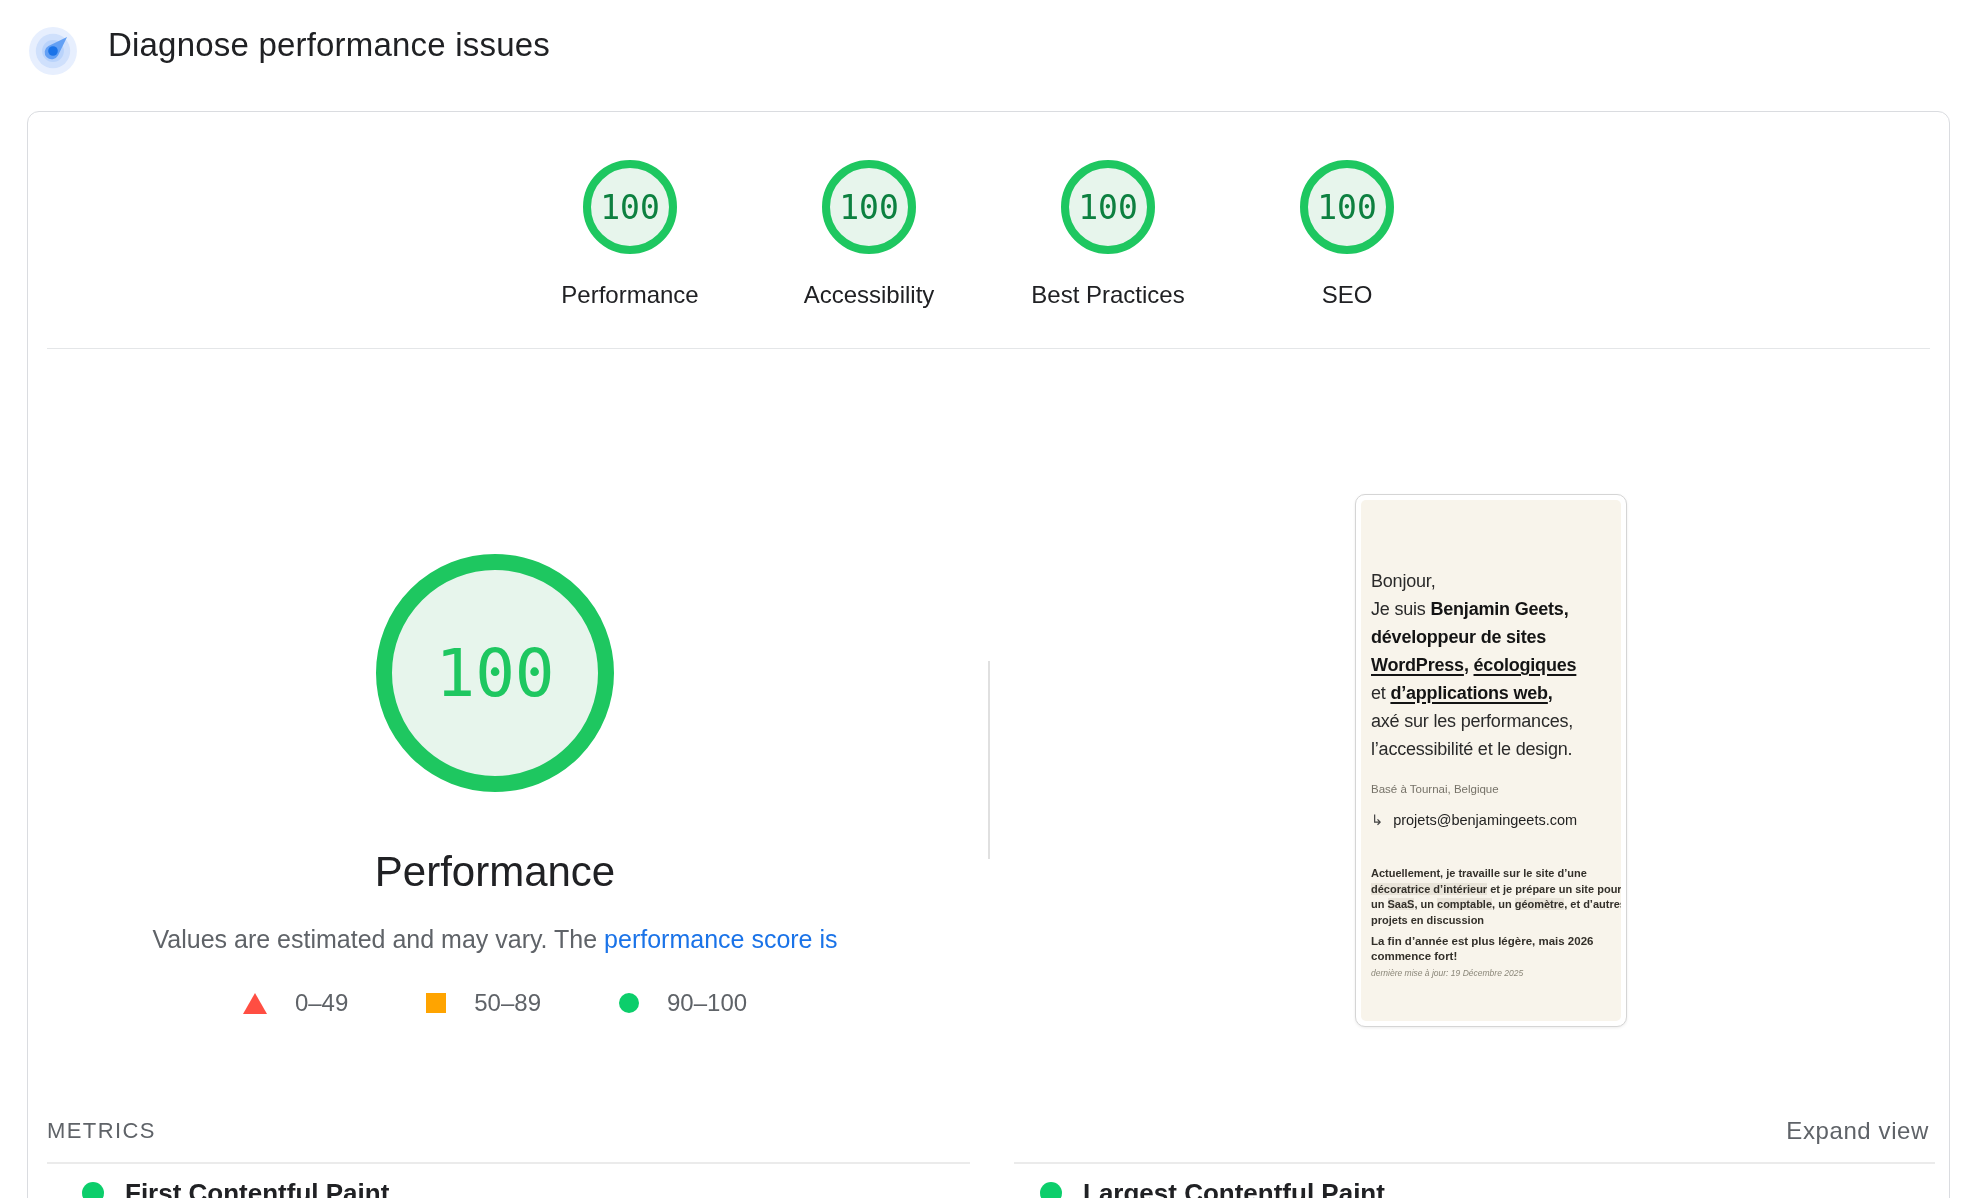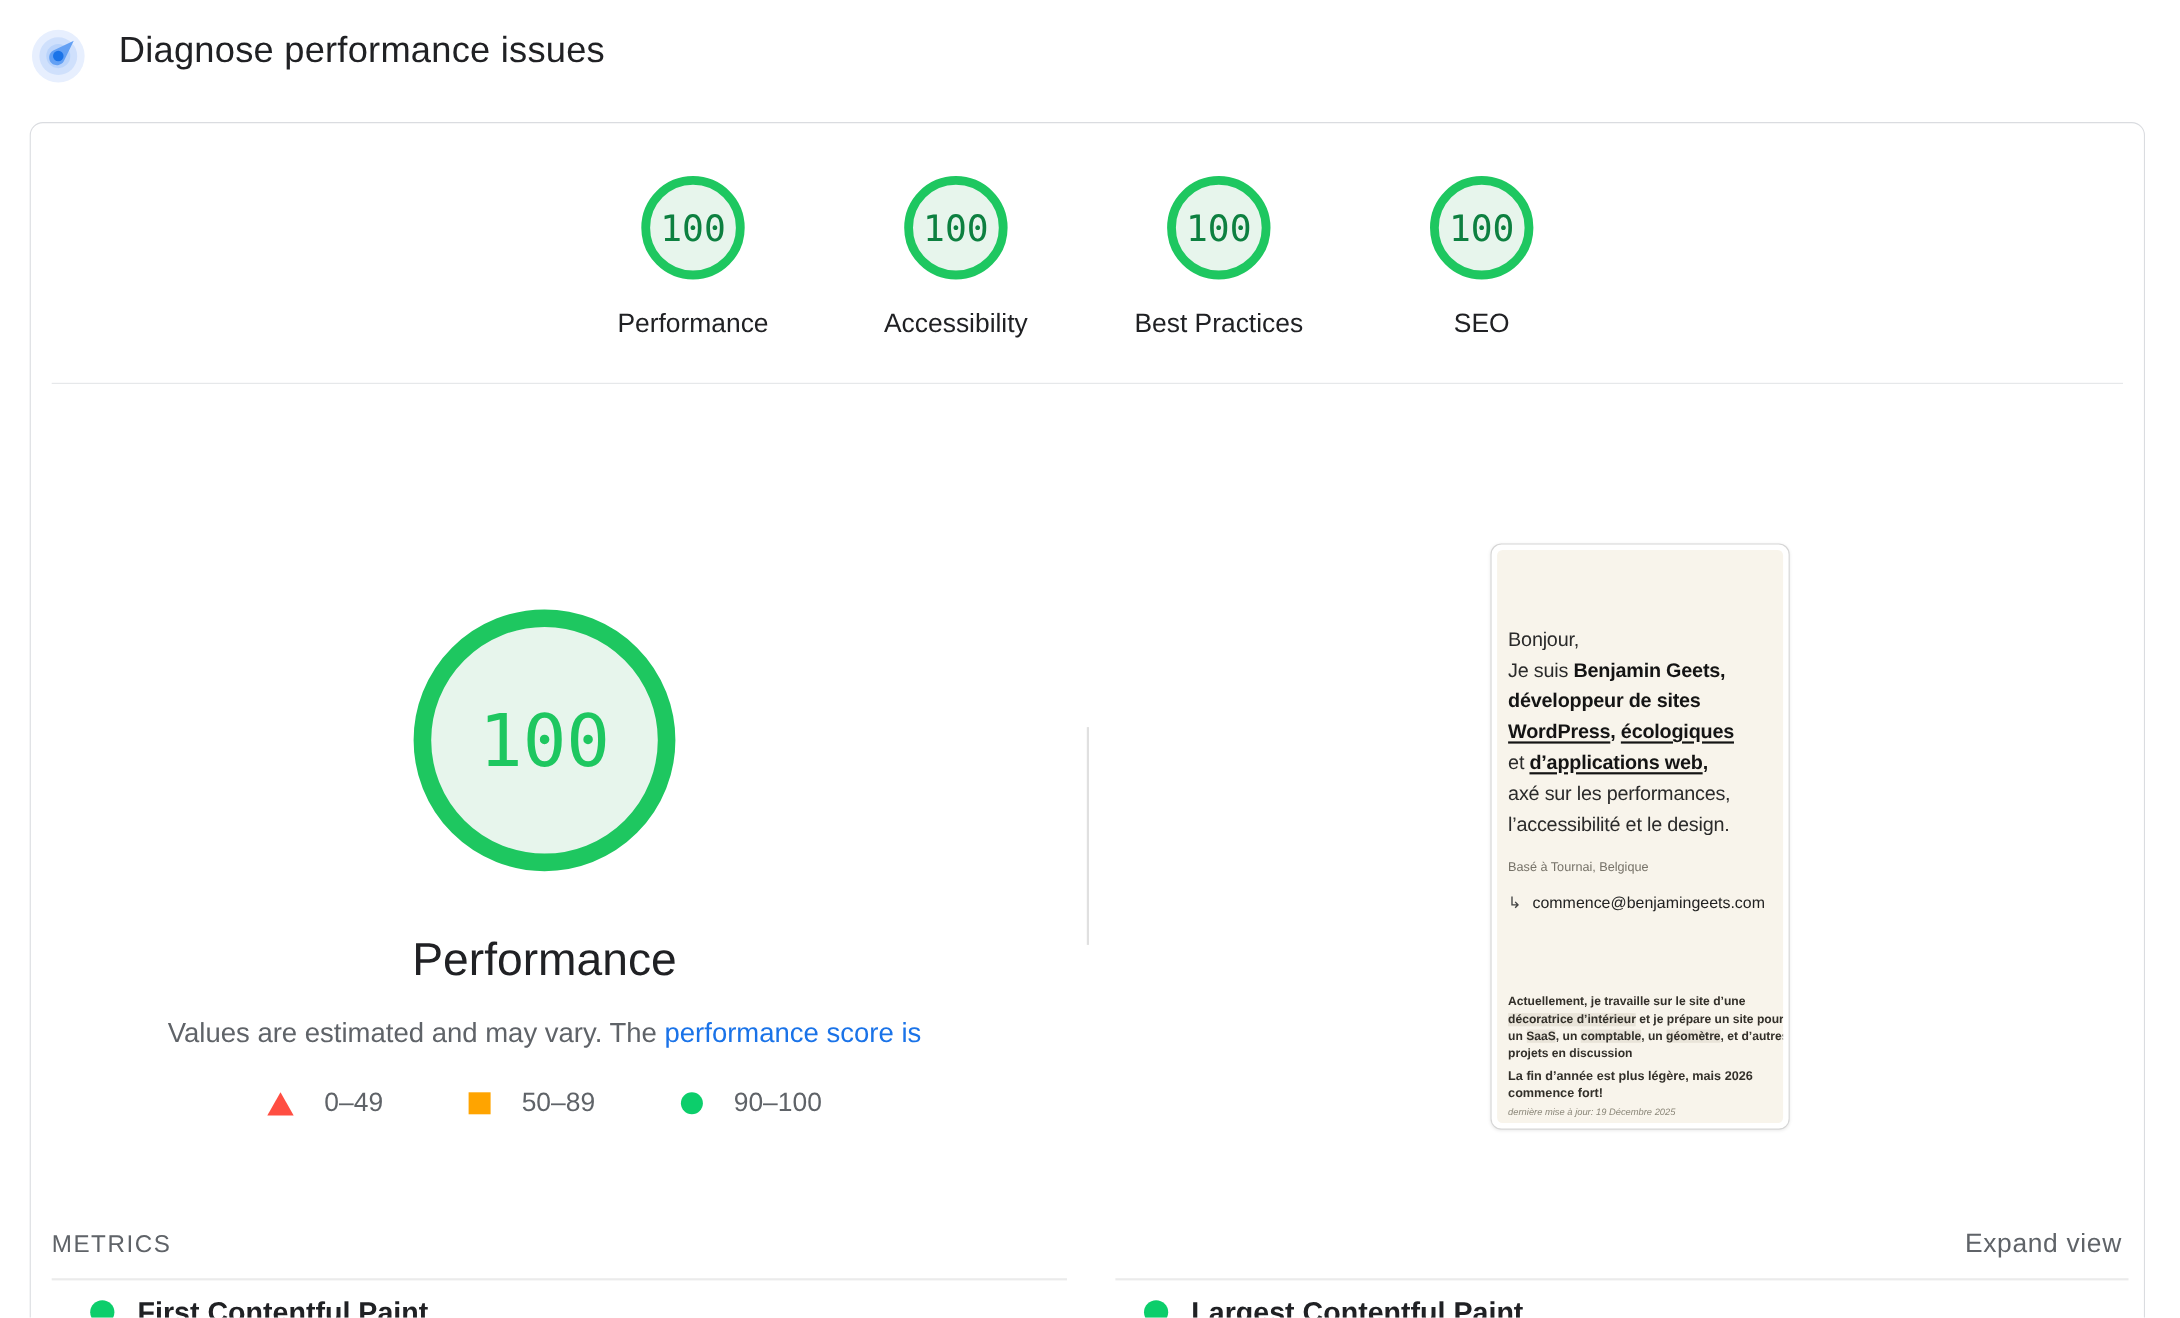--- a/index.html
+++ b/index.html
@@ -47,21 +47,21 @@
                border:1px solid #d5d5d5;border-radius:10px;padding:5px;box-sizing:border-box;
                box-shadow:0 1px 3px rgba(0,0,0,.08);}
   .thumb{width:100%;height:100%;background:#f8f4eb;border-radius:5px;overflow:hidden;
          box-sizing:border-box;padding:67px 13px 0 10px;color:#2a2a2a;}
   .t-intro{font-size:18px;line-height:28px;letter-spacing:-.2px;white-space:nowrap;}
   .t-intro b{color:#141414;}
   .t-intro .u{text-decoration:underline;text-decoration-thickness:2px;text-underline-offset:3px;}
   .t-loc{margin-top:20px;font-size:11.5px;color:#767268;}
   .t-contact{margin-top:17px;font-size:14.5px;color:#222;white-space:nowrap;}
   .t-contact .arrow{margin-right:10px;color:#444;}
-  .t-news{margin-top:75px;font-size:11px;font-weight:700;line-height:15.5px;color:#33302a;white-space:nowrap;}
+  .t-news{margin-top:38px;font-size:11px;font-weight:700;line-height:15.5px;color:#33302a;white-space:nowrap;}
   .t-news .hl{background:#e9e4d9;}
   .t-closing{margin-top:6px;font-size:11.5px;font-weight:600;line-height:15px;color:#33302a;white-space:nowrap;}
   .t-updated{margin-top:4px;font-size:8.5px;font-style:italic;color:#8b8779;white-space:nowrap;}
 
   
   .metrics-header{position:absolute;left:19px;right:20px;top:1005px;display:flex;
                   justify-content:space-between;align-items:center;}
   .metrics-label{font-size:22px;letter-spacing:1.4px;color:#5f6368;}
   .expand-view{font-size:24px;letter-spacing:.6px;color:#5f6368;cursor:pointer;}
   .m-div-left{position:absolute;left:19px;top:1050px;width:923px;height:2px;background:#ebebeb;}
@@ -149,21 +149,21 @@
         <div class="t-intro">
           <div>Bonjour,</div>
           <div><span>Je suis </span><b>Benjamin Geets,</b></div>
           <div><b>développeur de sites</b></div>
           <div><b class="u">WordPress</b><b>, </b><b class="u">écologiques</b></div>
           <div><span>et </span><b class="u">d’applications web</b><b>,</b></div>
           <div>axé sur les performances,</div>
           <div>l’accessibilité et le design.</div>
         </div>
         <div class="t-loc">Basé à Tournai, Belgique</div>
-        <div class="t-contact"><span class="arrow">↳</span><span>commence@benjamingeets.com</span></div>
+        <div class="t-contact"><span class="arrow">↳</span><span>projets@benjamingeets.com</span></div>
         <div class="t-news">
           <div>Actuellement, je travaille sur le site d’une</div>
           <div><span class="hl">décoratrice d’intérieur</span><span> et je prépare un site pour</span></div>
           <div><span>un </span><span class="hl">SaaS</span><span>, un </span><span class="hl">comptable</span><span>, un </span><span class="hl">géomètre</span><span>, et d’autres</span></div>
           <div>projets en discussion</div>
         </div>
         <div class="t-closing">
           <div>La fin d’année est plus légère, mais 2026</div>
           <div>commence fort!</div>
         </div>

